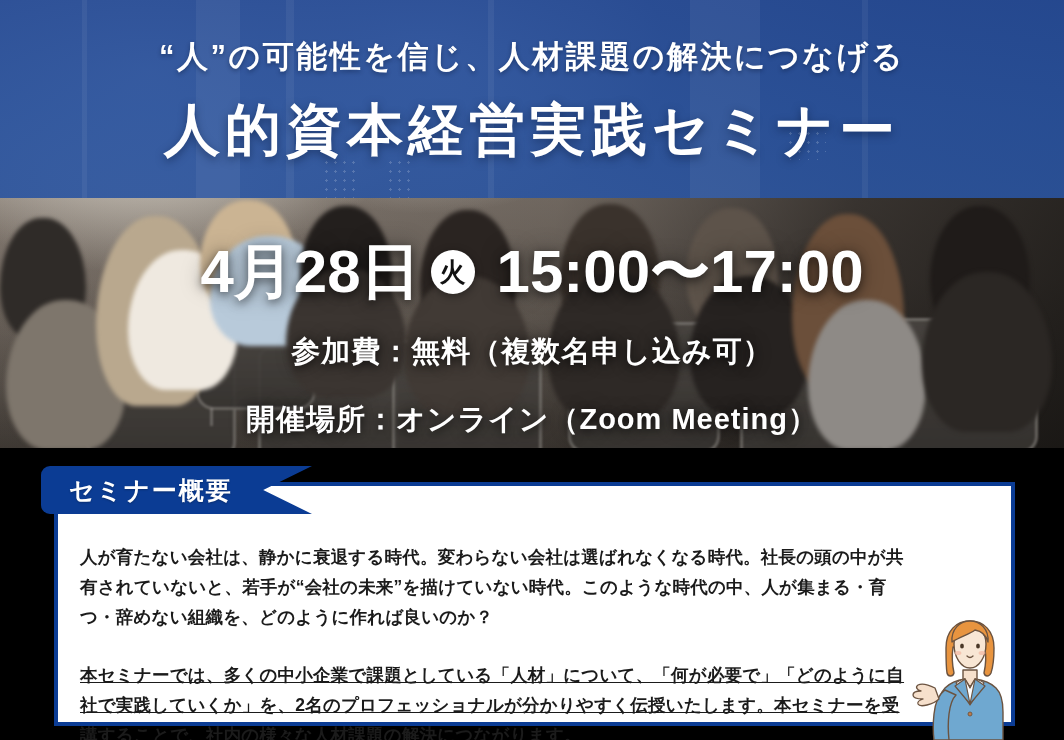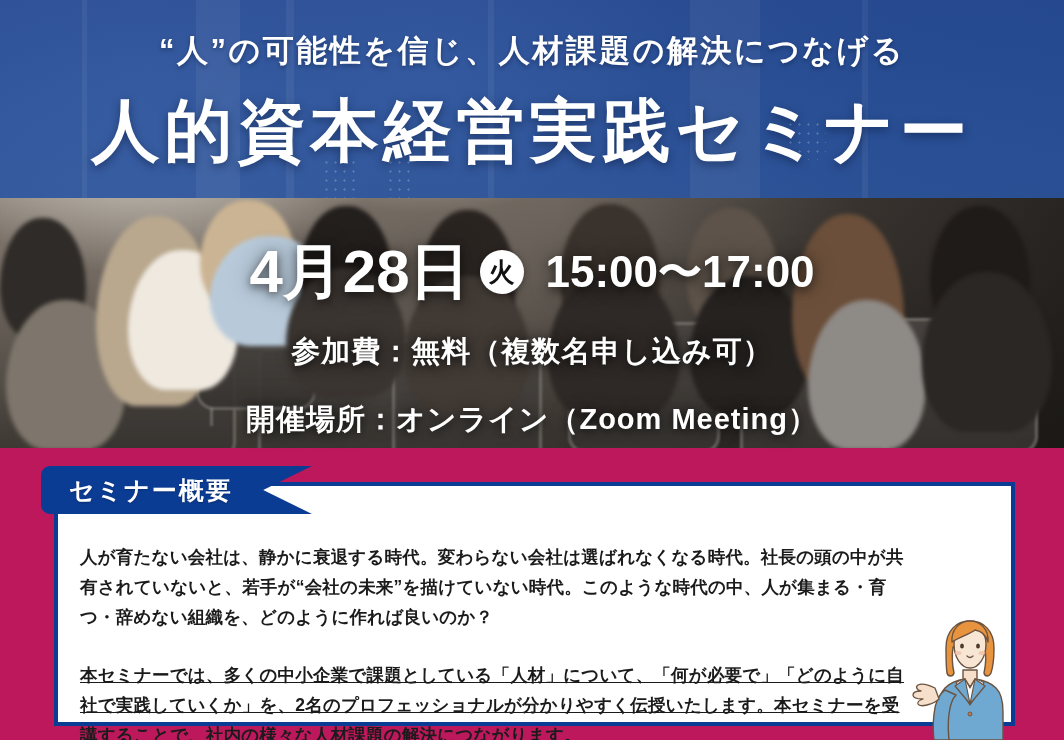--- a/index.html
+++ b/index.html
@@ -12,21 +12,21 @@
     width: 1064px;
     height: 740px;
     overflow: hidden;
     font-family: "Liberation Sans", "DejaVu Sans", sans-serif;
   }
 
   .poster {
     position: relative;
     width: 1064px;
     height: 740px;
-    background: #be185d;
+    background: #000000;
     overflow: hidden;
   }
 
   
   .hero {
     position: absolute;
     left: 0;
     top: 0;
     width: 1064px;
     height: 448px;
@@ -109,21 +109,21 @@
     color: #ffffff;
     font-size: 31px;
     font-weight: 700;
     letter-spacing: 2.5px;
     line-height: 1;
     white-space: nowrap;
     text-shadow: 0 2px 4px rgba(10,26,60,0.45);
   }
   .title {
     color: #ffffff;
-    font-size: 68px;
+    font-size: 56px;
     font-weight: 700;
     letter-spacing: 5px;
     line-height: 1;
     white-space: nowrap;
     margin-top: 22px;
     text-shadow: 0 3px 8px rgba(10,26,60,0.5);
   }
 
   
   .event-info {
@@ -161,21 +161,21 @@
     background: #ffffff;
     color: #111111;
     font-size: 26px;
     font-weight: 700;
     line-height: 1;
     margin: 0 10px;
     flex: 0 0 auto;
     box-shadow: 0 2px 8px rgba(0,0,0,0.4);
   }
   .time-text {
-    font-size: 44px;
+    font-size: 60px;
     font-weight: 700;
     line-height: 1;
     letter-spacing: 0px;
     margin-left: 12px;
     text-shadow: 0 3px 10px rgba(0,0,0,0.55), 0 0 22px rgba(0,0,0,0.4);
   }
   .info-line {
     color: #ffffff;
     font-size: 29px;
     font-weight: 700;

